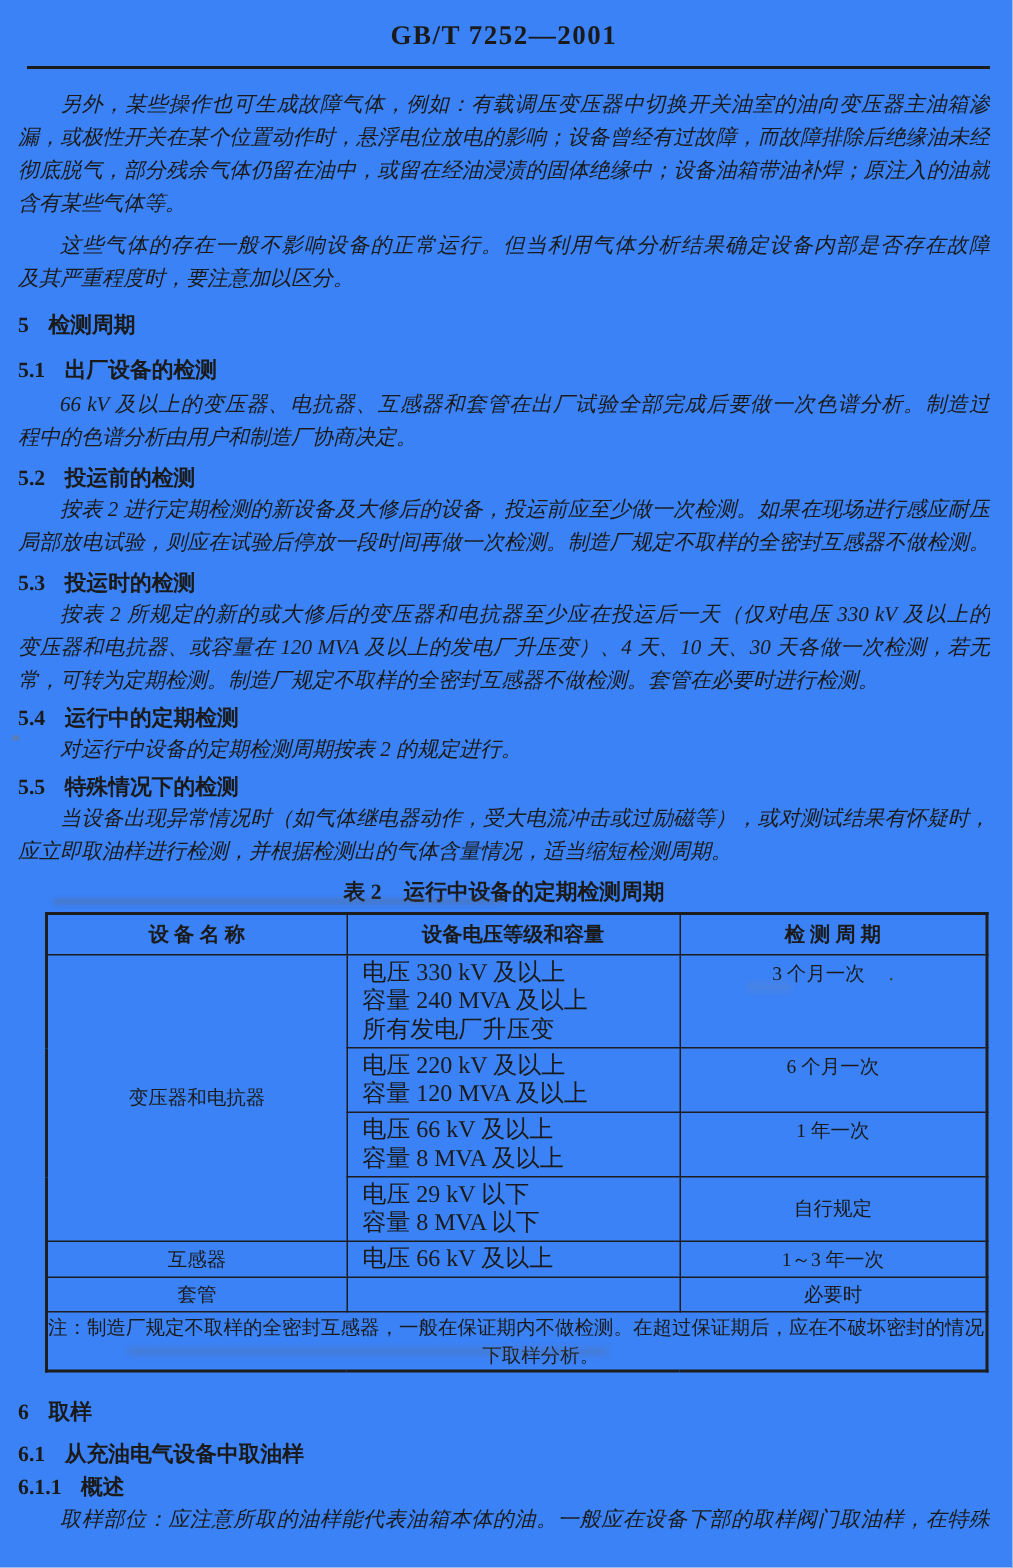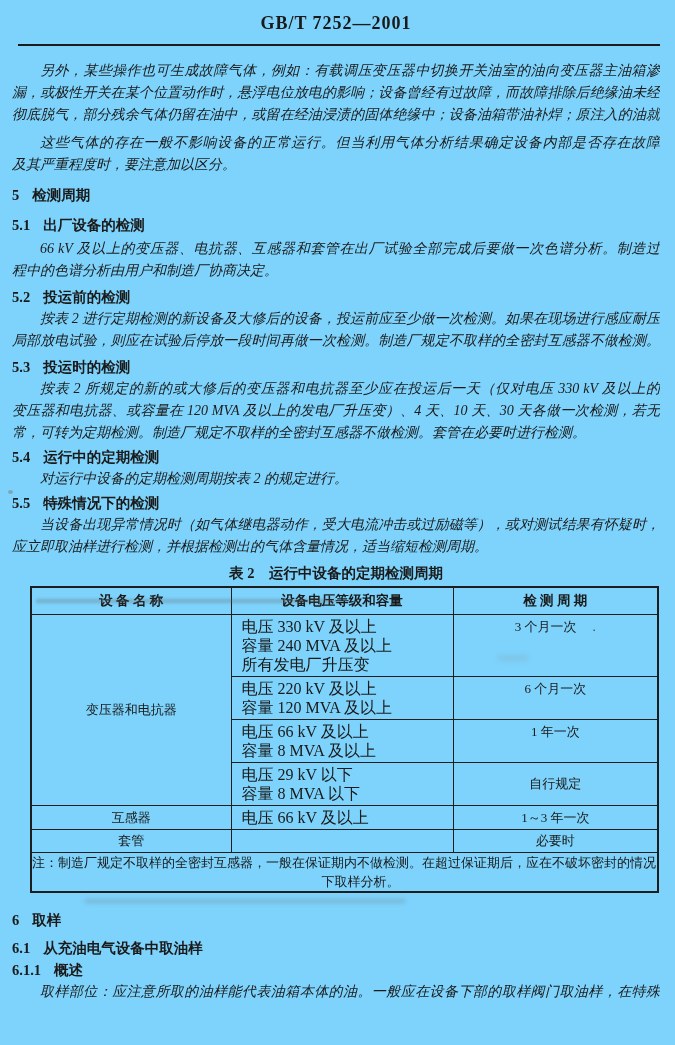--- a/index.html
+++ b/index.html
@@ -1,20 +1,20 @@
 <!DOCTYPE html>
 <html><head>
 <meta charset="utf-8">
 <style>
   html,body{margin:0;padding:0;background:#e8e8e6;}
   .page{
     position:relative;
     width:675px;height:1045px;
     margin:0 auto;
-    background:#7dd3fc;
+    background:#3b82f6;
     color:#1a1a1a;
     font-family:"Liberation Serif","DejaVu Serif",serif;
     overflow:hidden;
     box-sizing:border-box;
     padding:10px 15px 0 12px;
   }
   
   .doc-header{
     text-align:center;
     font-weight:bold;
@@ -111,20 +111,21 @@
 
 <div class="page">
 
   <div class="doc-header">GB/T 7252—2001</div>
   <div class="header-rule"></div>
 
   <div class="para mt14">
     <div class="line jl indent">另外，某些操作也可生成故障气体，例如：有载调压变压器中切换开关油室的油向变压器主油箱渗</div>
     <div class="line jl">漏，或极性开关在某个位置动作时，悬浮电位放电的影响；设备曾经有过故障，而故障排除后绝缘油未经</div>
     <div class="line jl">彻底脱气，部分残余气体仍留在油中，或留在经油浸渍的固体绝缘中；设备油箱带油补焊；原注入的油就</div>
+    <div class="line">含有某些气体等。</div>
   </div>
 
   <div class="para mt6">
     <div class="line jl indent">这些气体的存在一般不影响设备的正常运行。但当利用气体分析结果确定设备内部是否存在故障</div>
     <div class="line">及其严重程度时，要注意加以区分。</div>
   </div>
 
   <div class="h-sec mt8">
     <span class="num">5</span><span>检测周期</span>
   </div>

